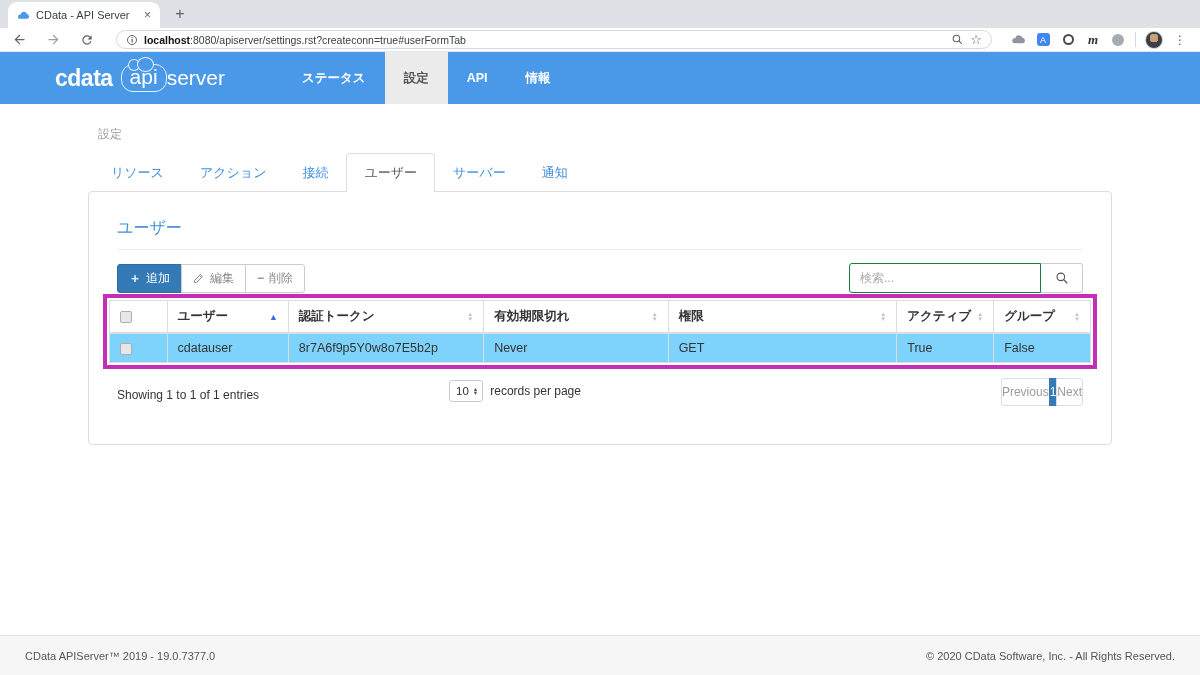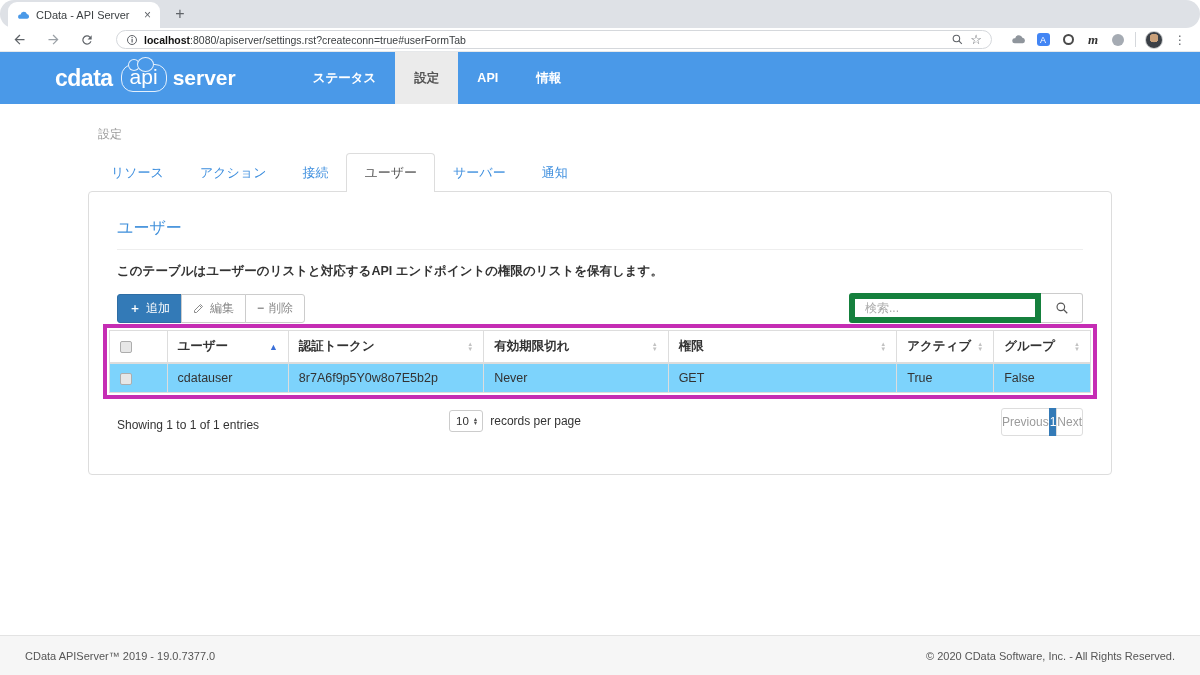--- a/index.html
+++ b/index.html
@@ -2,21 +2,21 @@
 <html><head>
 <meta charset="utf-8">
 <style>
   * { margin:0; padding:0; box-sizing:border-box; }
   html,body { background:#fff; }
   #viewport {
     position:relative; width:1200px; height:675px; overflow:hidden;
     font-family:"Liberation Sans","DejaVu Sans",sans-serif; background:#fff;
   }
   
-  .tabstrip { height:28px; background:#dee1e6; display:flex; align-items:flex-end; padding-left:8px;border-radius:14px; }
+  .tabstrip { height:28px; background:#dee1e6; display:flex; align-items:flex-end; padding-left:8px; }
   .btab { height:26px; width:152px; background:#fff; border-radius:9px 9px 0 0; display:flex; align-items:center; gap:6px; padding:0 9px; font-size:11px; color:#3c4043; }
   .btab-title { white-space:nowrap; overflow:hidden; flex:1; }
   .btab-close { color:#5f6368; font-size:12px; line-height:1; cursor:default; }
   .newtab { align-self:center; width:24px; height:24px; display:flex; align-items:center; justify-content:center; color:#5f6368; font-size:16px; margin-left:8px; }
   .browser-toolbar { height:24px; background:#fff; border-bottom:1px solid #e6e8ea; display:flex; align-items:center; padding:0 8px; gap:12px; }
   .chrome-btn { width:22px; height:20px; display:flex; align-items:center; justify-content:center; }
   .omnibox { flex:1; height:19px; border:1px solid #d5d8dc; border-radius:10px; display:flex; align-items:center; gap:6px; padding:0 9px; margin:0 6px; font-size:10.5px; color:#202124; }
   .omnibox .url { white-space:nowrap; overflow:hidden; flex:1; color:#3c4043; }
   .omnibox .url b { color:#111; font-weight:bold; }
   .ext-row { display:flex; align-items:center; gap:9px; padding-right:4px; }
@@ -29,21 +29,21 @@
   .avatar { width:18px; height:18px; border-radius:50%; background:radial-gradient(circle at 50% 38%, #c9a07a 0 34%, #3a3f46 35% 100%); border:1px solid #caccce; }
   .star { font-size:13px; color:#5f6368; }
   
   .navbar { height:52px; background:#4a99e8; display:flex; align-items:stretch; color:#fff; }
   .brand { display:flex; align-items:center; margin-left:55px; }
   .brand-cdata { font-size:23px; font-weight:bold; letter-spacing:-.5px; }
   .api-cloud { position:relative; border:1px solid rgba(255,255,255,.85); border-radius:12px; padding:0 8px 2px; margin-left:8px; font-size:21px; font-weight:300; }
   .api-cloud::before, .api-cloud::after { content:""; position:absolute; border:1px solid rgba(255,255,255,.85); border-radius:50%; background:#4a99e8; }
   .api-cloud::before { width:10px; height:10px; top:-6px; left:6px; }
   .api-cloud::after { width:15px; height:13px; top:-8px; left:15px; }
-  .brand-server { font-size:21px; font-weight:700; margin-left:6px; }
+  .brand-server { font-size:21px; font-weight:400; }
   .nav-items { display:flex; align-items:stretch; margin-left:58px; font-size:12.5px; font-weight:bold; }
   .nav-item { display:flex; align-items:center; padding:0 19px; cursor:pointer; }
   .nav-item.active { background:#ebebeb; color:#555; }
   .nav-right { margin-left:auto; display:flex; align-items:center; gap:24px; margin-right:32px; font-size:11.5px; font-weight:bold; }
   
   .content { margin:0 88px; }
   .crumb { margin:22px 0 10px 10px; color:#9a9a9a; font-size:12px; }
   .tabs { display:flex; margin:0 0 -1px 5px; font-size:13px; position:relative; z-index:2; }
   .tab-link { padding:10px 17px; color:#3d8ede; cursor:pointer; border:1px solid transparent; border-bottom:none; }
   .tab-link.active { background:#fff; color:#555; border-color:#ddd; border-radius:4px 4px 0 0; }
@@ -51,21 +51,21 @@
   .card h2 { color:#4090db; font-size:16px; font-weight:normal; }
   .card hr { border:none; border-top:1px solid #eee; margin:10px 0 13px; }
   .desc { font-size:12.5px; font-weight:bold; color:#333; margin-bottom:13px; }
   .toolbar-row { display:flex; align-items:center; height:30px; }
   .btn-group { display:flex; }
   .btn { display:flex; align-items:center; gap:5px; font-size:12px; padding:0 11px; height:29px; border:1px solid #ccc; background:#fff; color:#8a8a8a; margin-left:-1px; cursor:pointer; }
   .btn:first-child { margin-left:0; border-radius:3px 0 0 3px; }
   .btn:last-child { border-radius:0 3px 3px 0; }
   .btn-add { background:#337ab7; border-color:#2e6da4; color:#fff; }
   .search-group { margin-left:auto; display:flex; }
-  .search-input { width:192px; height:30px; border:6px solid #15803d; border-radius:3px 0 0 3px; padding:0 10px; font-size:12px; color:#555; outline:none; }
+  .search-input { width:192px; height:30px; border:1px solid #15803d; border-radius:3px 0 0 3px; padding:0 10px; font-size:12px; color:#555; outline:none; }
   .search-input::placeholder { color:#aaa; }
   .search-btn { width:42px; height:30px; border:1px solid #ccc; border-left:none; background:#fff; border-radius:0 3px 3px 0; display:flex; align-items:center; justify-content:center; cursor:pointer; }
   
   .highlight { border:4px solid #c52db4; margin:1px -14px 0; padding:2px; }
   table.users { width:100%; border-collapse:collapse; font-size:12.5px; color:#333; background:#fff; }
   table.users th, table.users td { border:1px solid #ddd; padding:7px 10px; text-align:left; }
   table.users th { border-bottom-width:2px; font-weight:bold; white-space:nowrap; cursor:pointer; }
   table.users tbody tr { background:#7dd3fc; }
   .th-flex { display:flex; align-items:center; }
   .th-flex .lbl { flex:1; }
@@ -178,21 +178,20 @@
       <div class="tab-link">アクション</div>
       <div class="tab-link">接続</div>
       <div class="tab-link active">ユーザー</div>
       <div class="tab-link">サーバー</div>
       <div class="tab-link">通知</div>
     </div>
 
     <div class="card">
       <h2>ユーザー</h2>
       <hr>
-      <div class="desc">このテーブルはユーザーのリストと対応するAPI エンドポイントの権限のリストを保有します。</div>
 
       <div class="toolbar-row">
         <div class="btn-group">
           <button class="btn btn-add">
             <span style="font-weight:bold;">＋</span>
               <span>追加</span>
           </button>
           <button class="btn">
             <svg width="12" height="12" viewBox="0 0 24 24">
                 <path fill="none" stroke="#8a8a8a" stroke-width="2" d="M3 21v-4L15 5l4 4L7 21H3z"></path>

